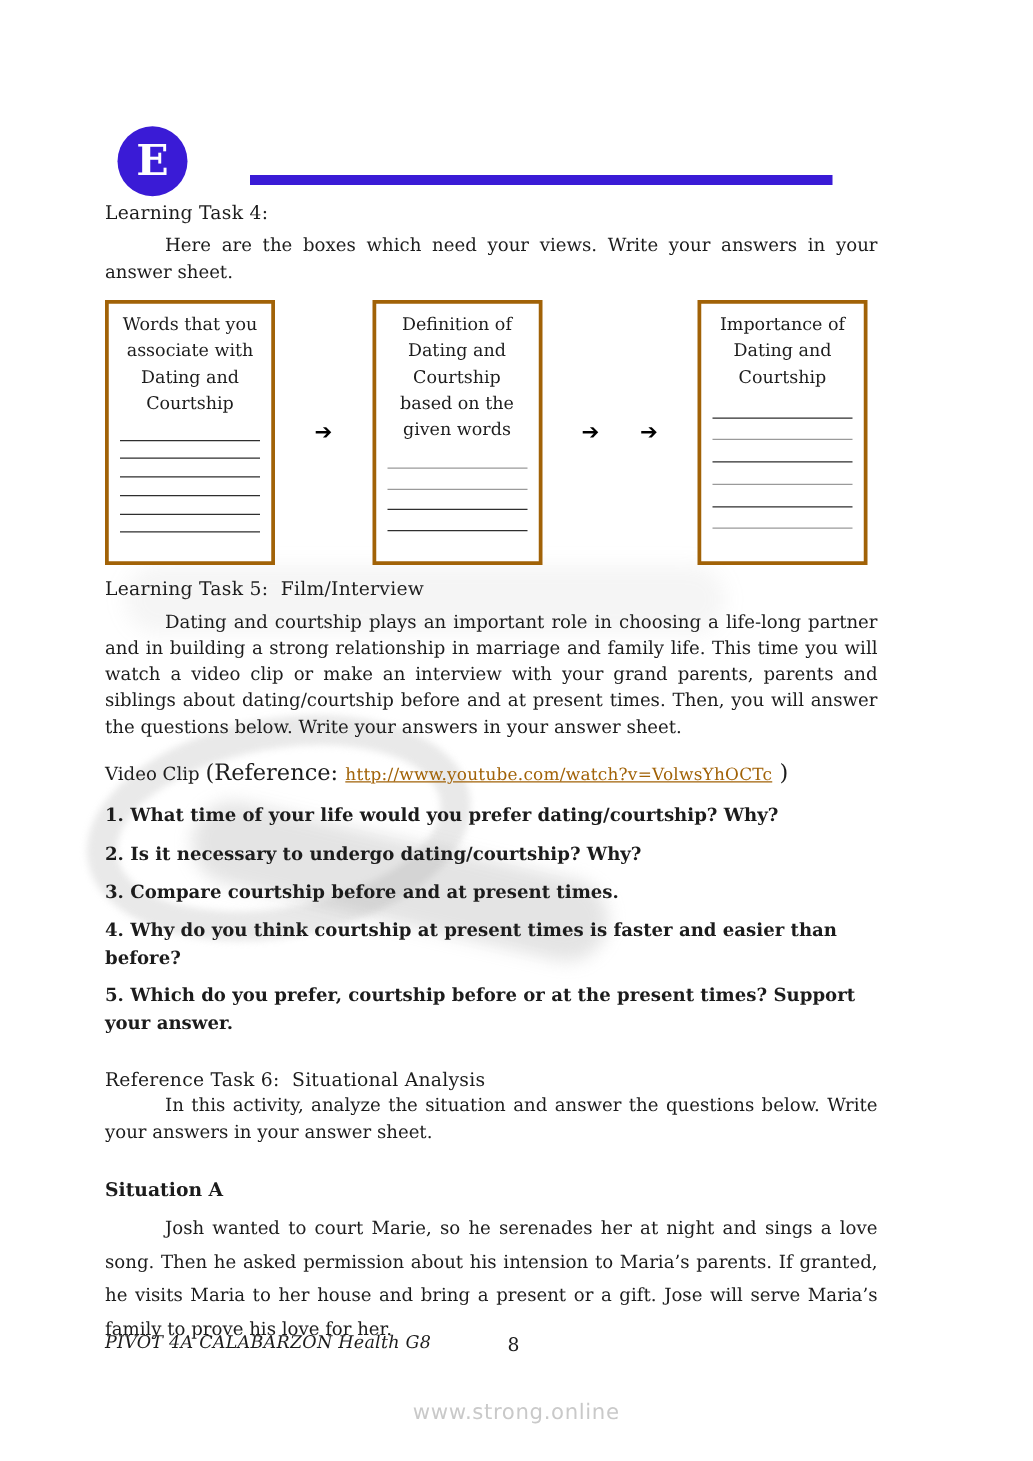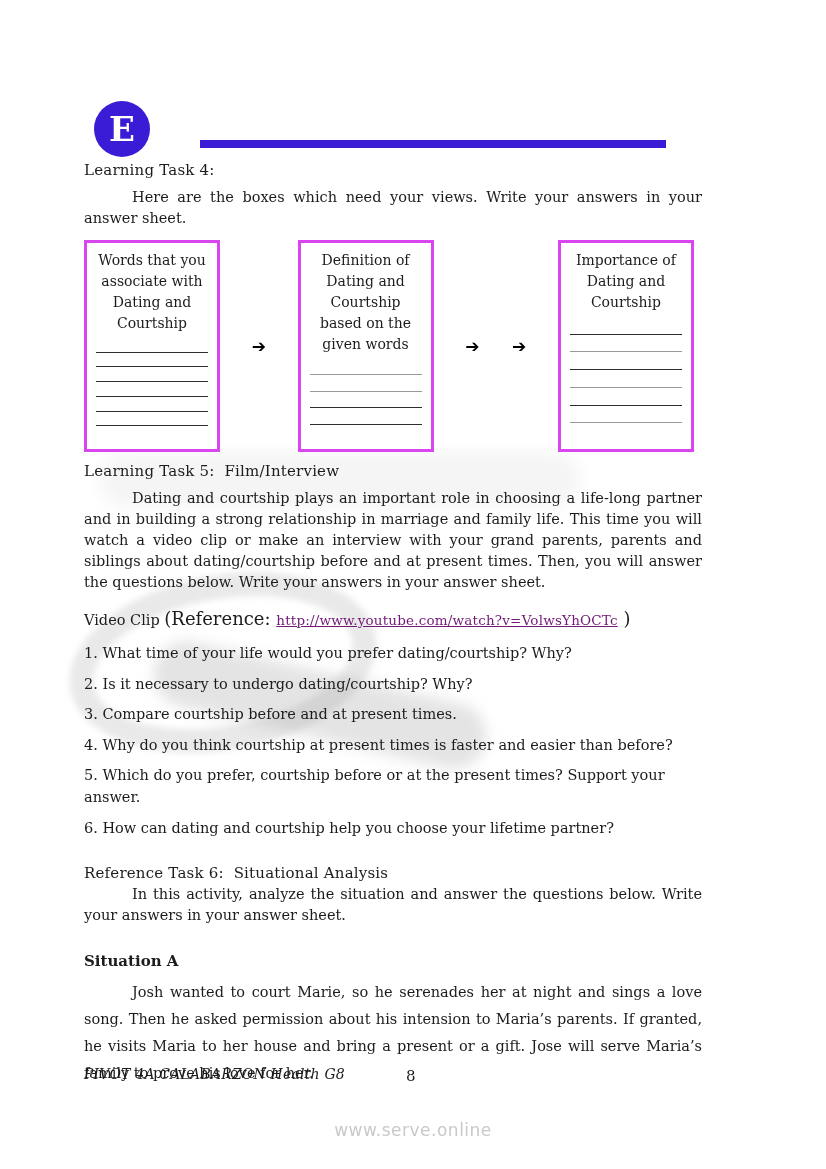--- a/index.html
+++ b/index.html
@@ -27,42 +27,42 @@
   .para {
     font-size: 14.5px; line-height: 21px; text-align: justify;
     text-indent: 48px; margin-top: 8px;
   }
   
   .flow-row {
     display: flex; align-items: stretch; margin-top: 11px; height: 212px;
     width: 610px; justify-content: space-between;
   }
   .wbox {
-    width: 136px; border: 3px solid #d946ef; background: #fff;
+    width: 136px; border: 3px solid #a16207; background: #fff;
     display: flex; flex-direction: column; padding: 7px 9px 9px 9px;
   }
   .wbox-title { font-size: 14px; line-height: 21px; text-align: center; }
   .wbox-lines { flex: 1; display: flex; flex-direction: column; justify-content: space-evenly; padding-top: 4px; }
   .blank-line { height: 0; border-bottom: 1.4px solid #2e2e2e; width: 100%; }
   .wbox.light-first .blank-line:nth-child(-n+2) { border-color: #9a9a9a; }
   .wbox.alt-gray .blank-line:nth-child(even) { border-color: #9a9a9a; }
   .flow-arrow {
     align-self: center; font-family: "DejaVu Sans", sans-serif;
     font-size: 17px; font-weight: bold; color: #000; padding: 0 1px;
     line-height: 1;
   }
   
   .videoclip { font-size: 14.5px; margin-top: 15px; }
   .videoclip .ref { font-size: 18px; }
   .videoclip a.url {
-    color: #701a75; text-decoration: underline; font-size: 13.5px;
+    color: #a16207; text-decoration: underline; font-size: 13.5px;
     letter-spacing: 0.2px;
     margin-top: 30px;
   }
-  .questions { margin-top: 13px; }
+  .questions { margin-top: 13px; font-weight: bold; }
   .question { font-size: 14.5px; line-height: 22px; margin-bottom: 8.5px; }
   
   .mt-lg { margin-top: 25px; }
   .situation-label { font-size: 15px; font-weight: bold; margin-top: 26px; }
   .situation-text {
     font-size: 14.5px; line-height: 27px; text-align: justify;
     text-indent: 48px; margin-top: 9px;
   }
   
   .footer {
@@ -158,31 +158,30 @@
     <div class="videoclip">
       <span>Video Clip </span><span class="ref">(Reference: </span><a class="url" href="#">http://www.youtube.com/watch?v=VolwsYhOCTc</a><span class="ref"> )</span>
     </div>
 
     <div class="questions">
       <p class="question">1. What time of your life would you prefer dating/courtship? Why?</p>
       <p class="question">2. Is it necessary to undergo dating/courtship? Why?</p>
       <p class="question">3. Compare courtship before and at present times.</p>
       <p class="question">4. Why do you think courtship at present times is faster and easier than before?</p>
       <p class="question">5. Which do you prefer, courtship before or at the present times? Support your answer.</p>
-      <p class="question">6. How can dating and courtship help you choose your lifetime partner?</p>
     </div>
 
     <div class="task-heading mt-lg">Reference Task 6:  Situational Analysis</div>
     <p class="para" style="margin-top:2px;">In this activity, analyze the situation and answer the questions below. Write your answers in your answer sheet.</p>
 
     <div class="situation-label">Situation A</div>
     <p class="situation-text">Josh wanted to court Marie, so he serenades her at night and sings a love song. Then he asked permission about his intension to Maria’s parents. If granted, he visits Maria to her house and bring a present or a gift. Jose will serve Maria’s family to prove his love for her.</p>
 
   </div>
 
   <div class="footer">
     <span class="src">PIVOT 4A CALABARZON Health G8</span>
     <span class="pagenum">8</span>
   </div>
 
-  <div class="site-watermark">www.serve.online</div>
+  <div class="site-watermark">www.strong.online</div>
 
 </div>
 
 </body></html>

